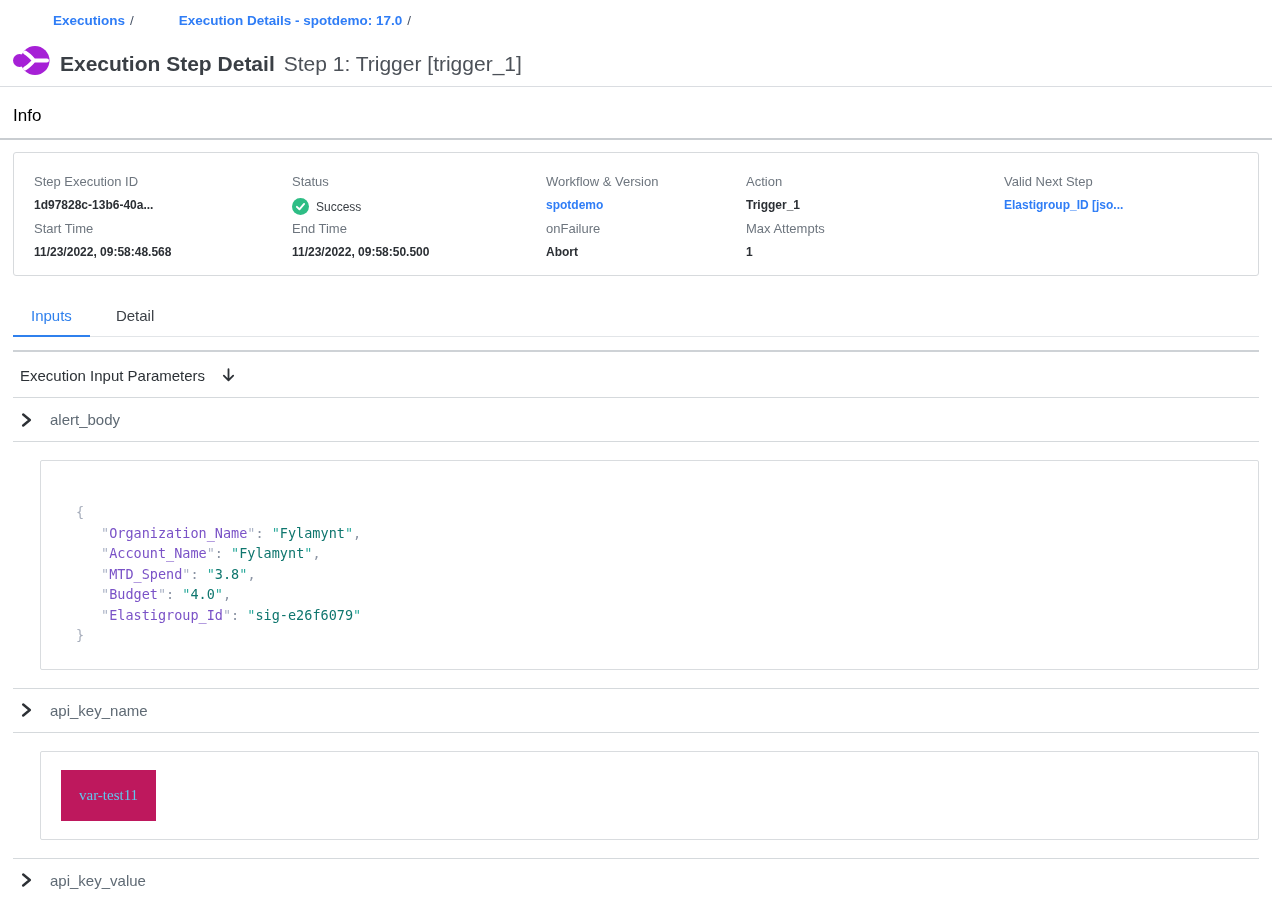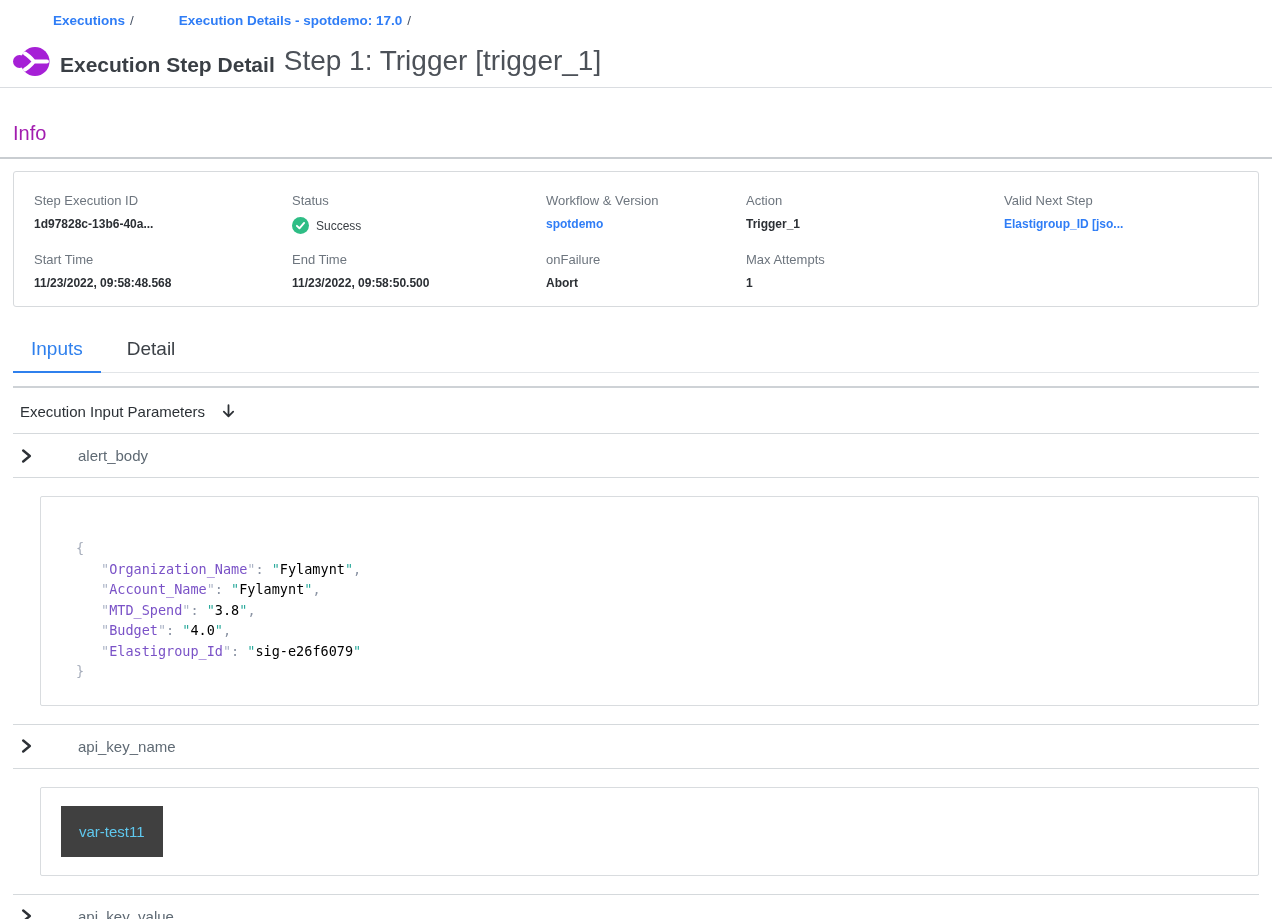--- a/index.html
+++ b/index.html
@@ -9,78 +9,78 @@
 
   
   .breadcrumb { padding-top: 13px; font-size: 13.5px; font-weight: 600; }
   .breadcrumb a { color: #2f7df6; text-decoration: none; cursor: pointer; padding-left: 40px; }
   .breadcrumb .sep { color: #4a5568; font-weight: 400; padding: 0 5px; }
 
   
   .title-row { margin-top: 17px; display: flex; align-items: flex-end; }
   .logo { width: 37px; height: 31px; margin-right: 10px; flex: 0 0 auto; }
   .page-title { font-size: 21px; font-weight: 700; color: #3a3f45; }
-  .page-subtitle { font-size: 28px; font-weight: 400; color: #4c5158; margin-left: 9px; }
+  .page-subtitle { font-size: 21px; font-weight: 400; color: #4c5158; margin-left: 9px; }
 
   .hr-thin  { border: none; border-top: 1px solid #dadde1; }
   .hr-mid   { border: none; border-top: 2px solid #c9cdd1; }
   .hr-row   { border: none; border-top: 1px solid #d5d9dc; }
 
   .hr-under-title { margin-top: 10px; }
 
   
-  .info-heading { margin-top: 34px; font-size: 20px; color: #a21caf; }
+  .info-heading { margin-top: 19px; font-size: 17px; color: #000000; }
   .hr-under-info { margin-top: 12px; }
 
   .info-card { margin-top: 12px; border: 1px solid #d7dadd; border-radius: 3px;
                padding: 21px 20px 16px 20px; }
-  .info-grid { display: grid; grid-template-columns: 258px 254px 200px 258px 1fr; row-gap: 18px; }
+  .info-grid { display: grid; grid-template-columns: 258px 254px 200px 258px 1fr; row-gap: 6px; }
   .field-label { font-size: 13px; color: #6d757e; margin-bottom: 9px; }
   .field-value { font-size: 12px; font-weight: 700; color: #2b2f34; }
   .field-value.link { color: #2f7df6; font-weight: 600; cursor: pointer; }
   .status-value { display: flex; align-items: center; font-weight: 400; color: #3a3f45; }
   .status-value svg { margin-right: 7px; }
 
   
   .tabbar { margin-top: 22px; display: flex; border-bottom: 1px solid #e2e5e8; }
-  .tab { padding: 9px 18px 11px; font-size: 19px; color: #3c4147; cursor: pointer; }
+  .tab { padding: 9px 18px 11px; font-size: 15px; color: #3c4147; cursor: pointer; }
   .tab.active { color: #2f80ed; border-bottom: 2px solid #2f80ed; margin-bottom: -1px; }
   .tab + .tab { margin-left: 8px; }
 
   .section-top-rule { margin-top: 13px; border: none; border-top: 2px solid #ced2d6; }
 
   
   .section-header { display: flex; align-items: center; padding: 15px 0 13px 7px; }
   .section-header .sh-label { font-size: 15px; font-weight: 400; color: #2c3136; }
   .section-header .dl-icon { margin-left: 15px; cursor: pointer; display: inline-flex; }
 
   
   .param-row { display: flex; align-items: center; padding: 13px 0 13px 8px; cursor: pointer; }
   .param-row .chev { display: inline-flex; width: 12px; margin-right: 17px; }
-  .param-row .param-label { font-size: 15px; color: #5f6a74; margin-left: 28px; }
+  .param-row .param-label { font-size: 15px; color: #5f6a74; }
 
   
   .code-panel { margin: 18px 0 18px 27px; border: 1px solid #d9dcdf; border-radius: 2px;
                 background: #fff; padding: 41px 20px 23px 35px; }
   .code { font-family: "DejaVu Sans Mono", monospace; font-size: 13.5px; line-height: 20.5px;
           color: #8a93a3; }
   .code .entry { padding-left: 25px; }
   .code .brace { color: #a6adbb; }
   .code .ck { color: #7a52c7; }
   .code .ck::before, .code .ck::after { content: '"'; color: #abb3c6; }
   .code .colon::after { content: ": "; color: #8a93a3; white-space: pre; }
-  .code .cv { color: #000000; text-align: center; }
+  .code .cv { color: #0f766e; text-align: center; }
   .code .cv::before, .code .cv::after { content: '"'; color: #2aa99b; }
   .code .comma::after { content: ","; color: #8a93a3; }
 
   
   .chip-panel { margin: 18px 0 18px 27px; border: 1px solid #d9dcdf; border-radius: 2px;
                 padding: 18px 20px; }
-  .chip { display: inline-block; background: #404040; padding: 17px 18px;
-          font-family: Liberation Sans, sans-serif; font-size: 15px; color: #5fc8ee; }
+  .chip { display: inline-block; background: #be185d; padding: 17px 18px;
+          font-family: Liberation Serif, serif; font-size: 15px; color: #5fc8ee; }
 </style>
 </head>
 <body>
 
 <div class="inner">
 
   <div class="breadcrumb">
     <a>Executions</a><span class="sep">/</span><a>Execution Details - spotdemo: 17.0</a><span class="sep">/</span>
   </div>
 

